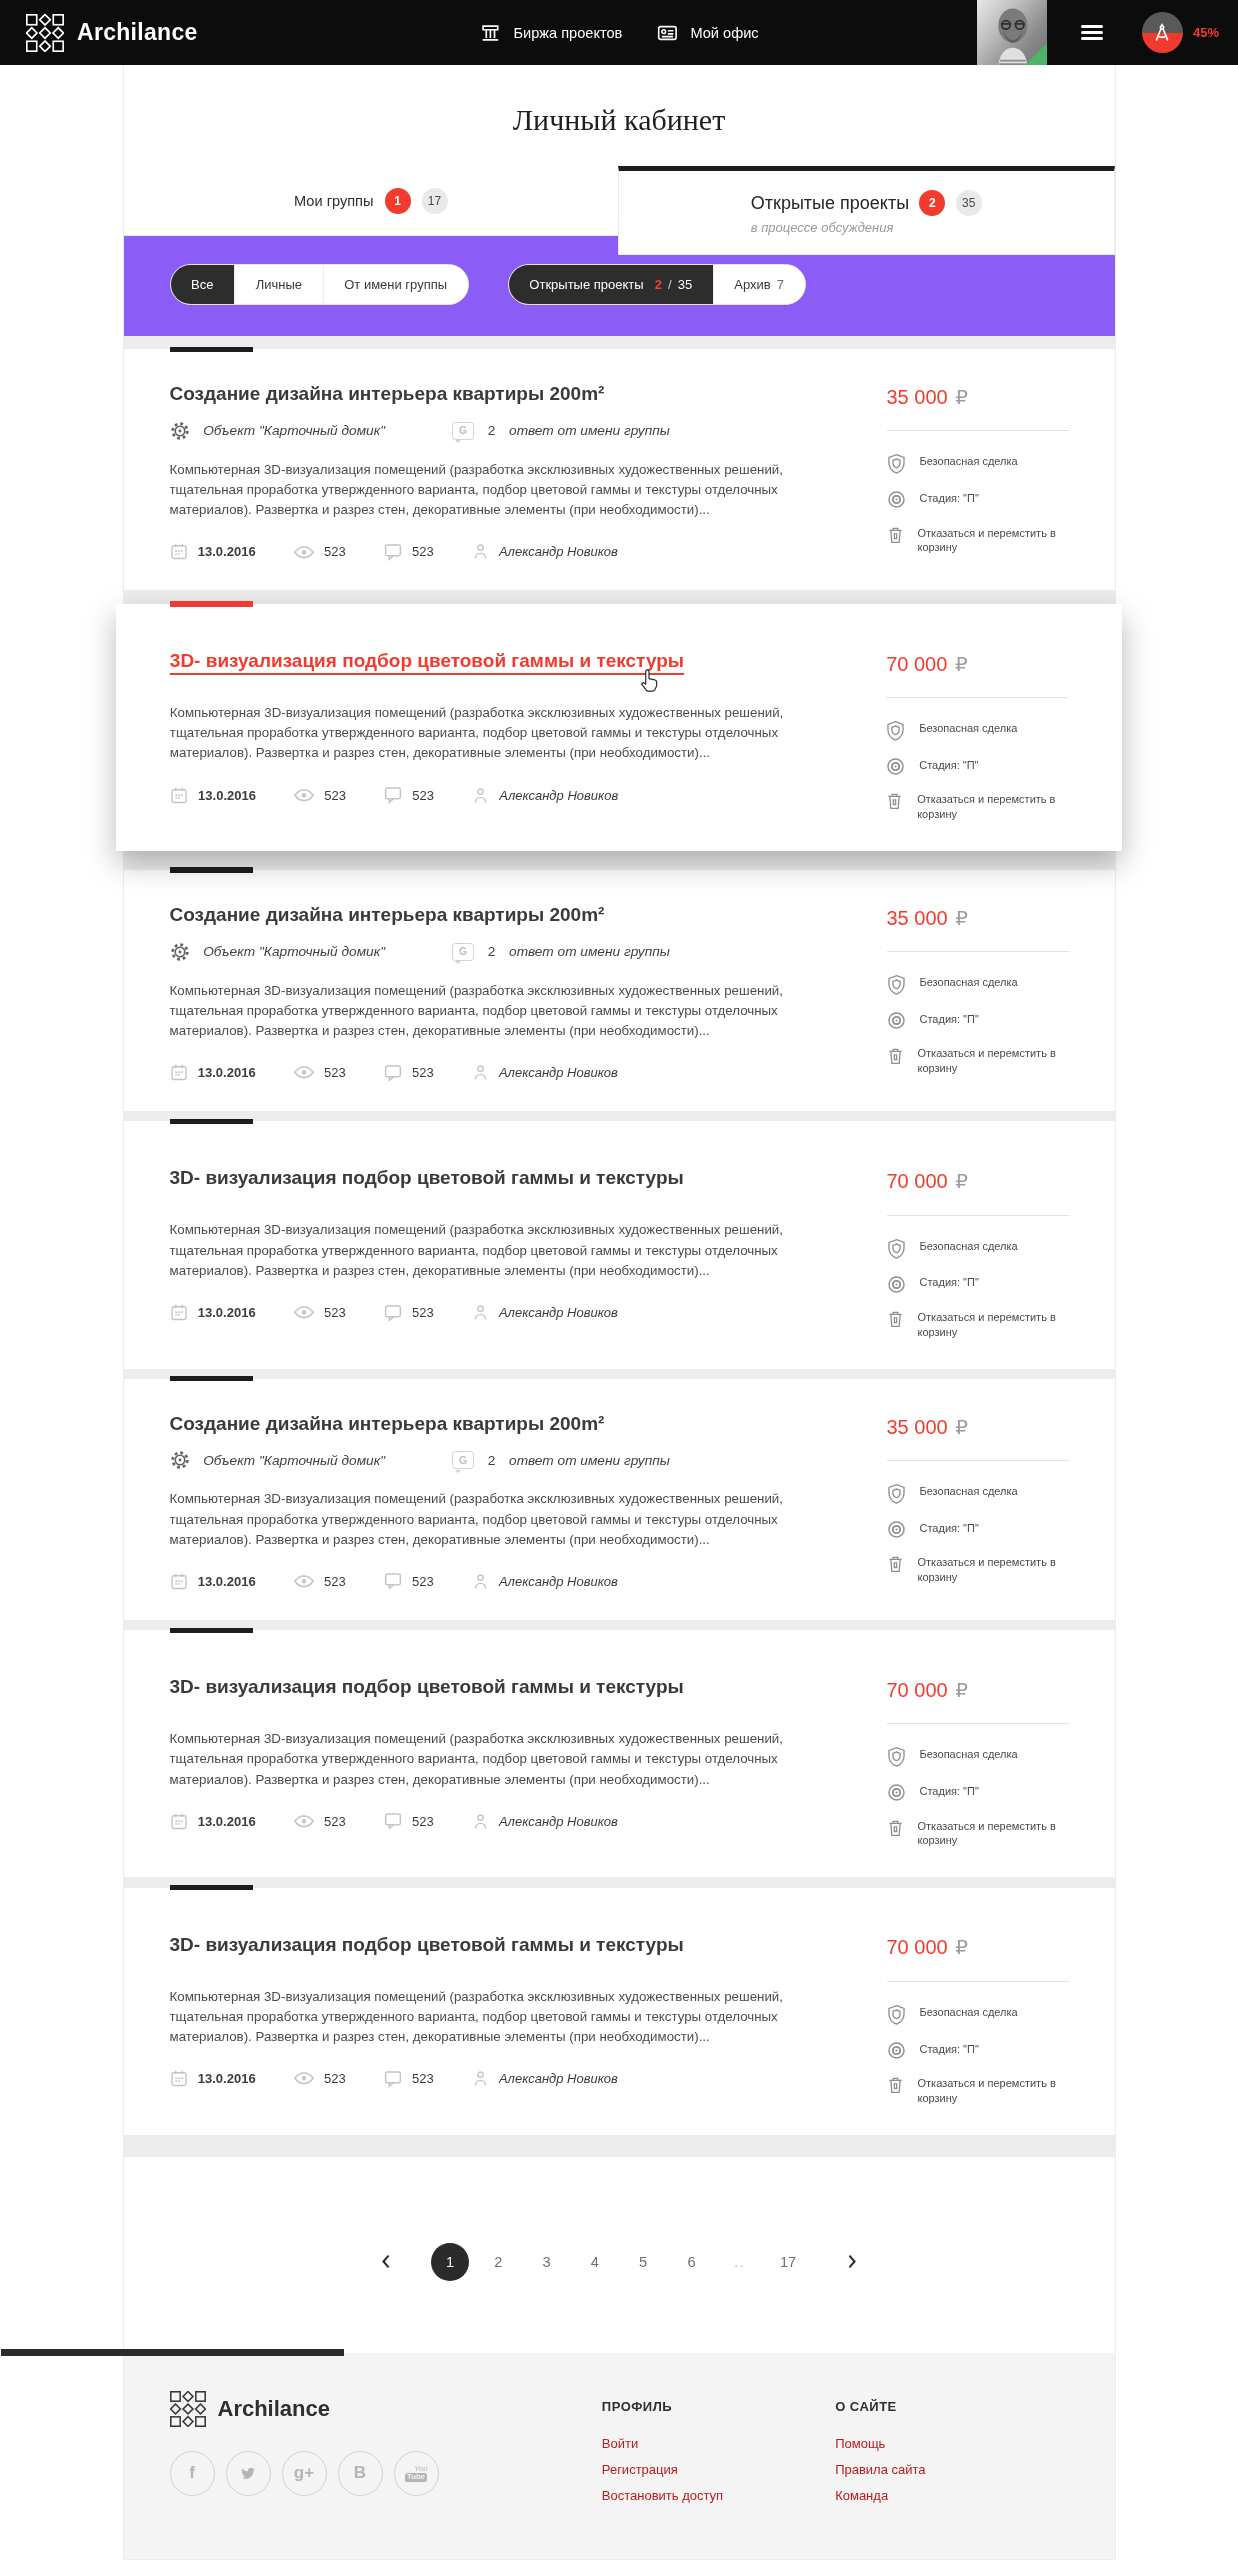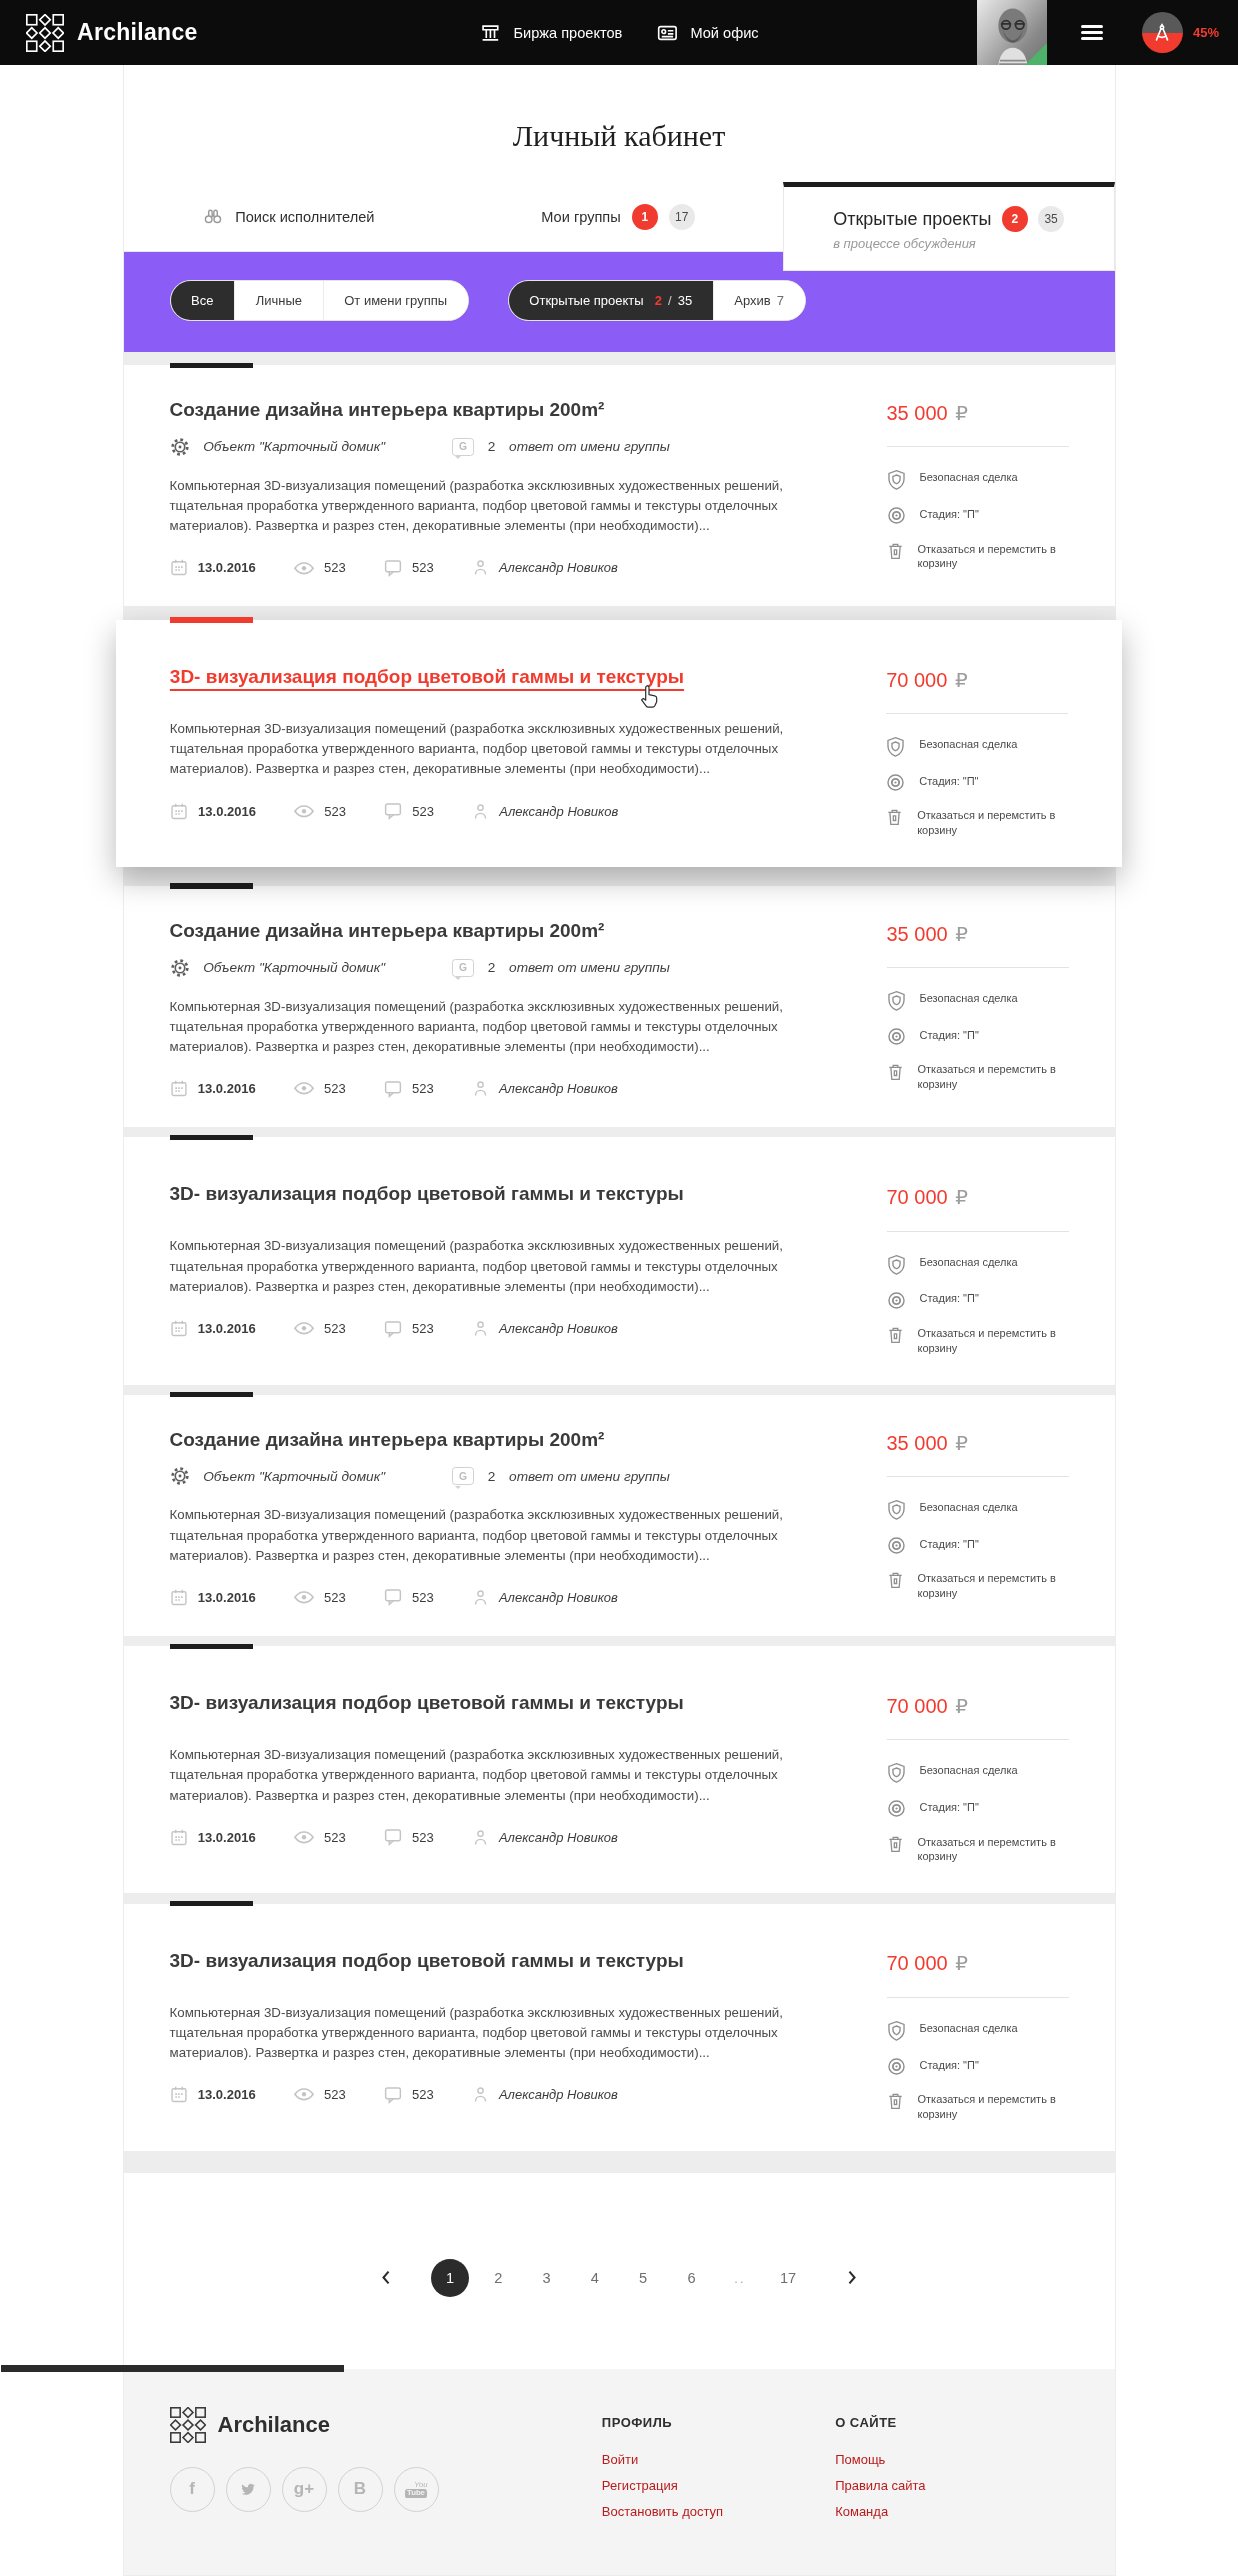--- a/index.html
+++ b/index.html
@@ -20,21 +20,21 @@
   .photo::after{content:'';position:absolute;right:0;bottom:0;width:0;height:0;
     border-left:22px solid transparent;border-bottom:22px solid #4db36b}
   .burger{margin-left:29px;display:flex;flex-direction:column;gap:3.4px;padding:5.2px}
   .burger i{display:block;width:22px;height:3px;background:#fff;border-radius:1.7px}
   .pavatar{width:41px;height:41px;border-radius:50%;margin-left:33px;display:flex;align-items:center;justify-content:center;cursor:pointer;
     background:linear-gradient(#595959 0 52%,#f23b2f 52% 100%)}
   .percent{color:#f23b2f;font-size:13px;font-weight:700;margin:0 19px 0 10.3px}
 
   
   .wrap{width:993px;margin:0 auto;border:0.9px solid #ececec;border-top:none;position:relative;background:#fff}
-  h1.page-title{font-family:"Liberation Serif","DejaVu Serif",serif;font-weight:400;font-size:30px;color:#1f1f1f;text-align:center;padding:54px 0 29px}
+  h1.page-title{font-family:"Liberation Serif","DejaVu Serif",serif;font-weight:400;font-size:30px;color:#1f1f1f;text-align:center;padding:38px 0 29px}
 
   
   .tabs{display:flex;border-bottom:0.9px solid #e8e8e8;height:70px}
   .tab{flex:1;display:flex;align-items:center;justify-content:center;gap:11px;font-size:14.6px;color:#2f2f2f;cursor:pointer;position:relative}
   .tab.active{background:#fff;border:0.9px solid #e8e8e8;border-top:5.2px solid #1d1d1d;margin-bottom:-19px;height:89px;z-index:3;flex-direction:column;gap:2.6px}
   .tab-stack{display:flex;flex-direction:column;align-items:flex-start;gap:3.4px}
   .tab-main{display:flex;align-items:center;gap:10.3px}
   .tab.active .tab-label{font-size:18px;color:#262626}
   .tab-sub{font-size:13px;font-style:italic;color:#9a9a9a}
   .badge{min-width:26px;height:26px;padding:0 3.4px;border-radius:13px;display:inline-flex;align-items:center;justify-content:center;font-size:12px}
@@ -173,28 +173,20 @@
     <span class="percent">45%</span>
   </div>
 </header>
 
 <div class="wrap">
 
   <h1 class="page-title">Личный кабинет</h1>
 
   <div class="tabs">
     <div class="tab">
-      <svg width="22" height="20.6" viewBox="0 0 24 24" fill="none" stroke="#9a9a9a" stroke-width="1.7">
-        <circle cx="7" cy="15.5" r="3.8"></circle>
-          <circle cx="17" cy="15.5" r="3.8"></circle>
-        <path d="M7 11.7V7a2 2 0 0 1 4 0v6M17 11.7V7a2 2 0 0 0-4 0v6M11 10.5h2"></path>
-      </svg>
-      <span class="tab-label">Поиск исполнителей</span>
-    </div>
-    <div class="tab">
       <span class="tab-label">Мои группы</span>
       <span class="badge red">1</span>
       <span class="badge gray">17</span>
     </div>
     <div class="tab active">
       <div class="tab-stack">
         <div class="tab-main">
           <span class="tab-label">Открытые проекты</span>
           <span class="badge red">2</span>
           <span class="badge gray">35</span>

